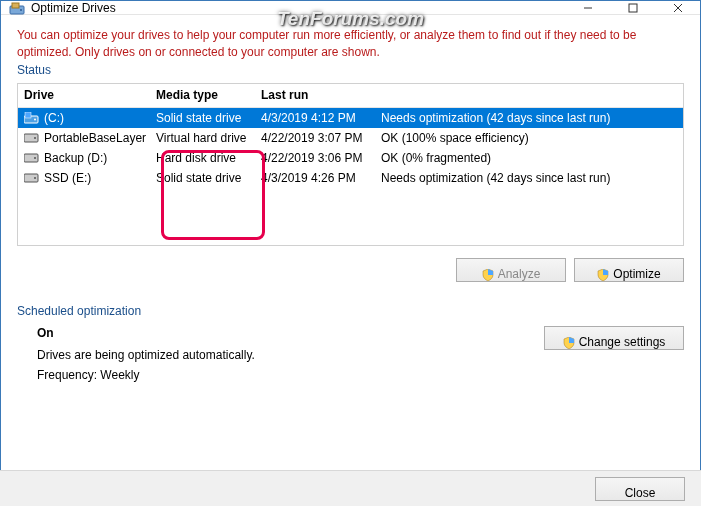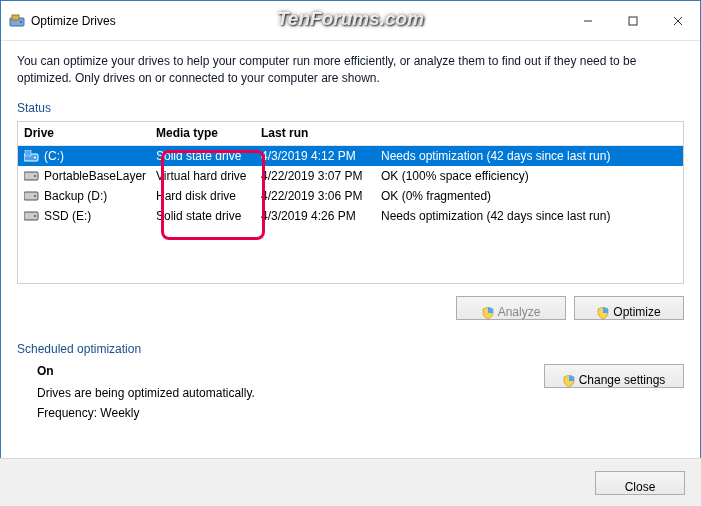--- a/index.html
+++ b/index.html
@@ -1,24 +1,24 @@
 <!DOCTYPE html>
 <html><head>
 <meta charset="utf-8">
 <style>
 * { box-sizing: border-box; margin: 0; padding: 0; }
 body { font-family: "Segoe UI", Tahoma, sans-serif; font-size: 12px; background: #fff; width: 701px; height: 506px; overflow: hidden; border: 1px solid #3a79b8; }
-.titlebar { height: 40px; background: #fff; display: flex; align-items: center; border-bottom: 1px solid #e5e5e5; }
+.titlebar { height: 14px; background: #fff; display: flex; border-bottom: 1px solid #e5e5e5; }
 .titlebar .icon { width: 16px; height: 16px; margin: 0 6px 0 8px; display: flex; align-items: center; justify-content: center; }
 .titlebar .title { flex: 1; font-size: 12px; color: #000; }
 .win-controls { display: flex; height: 100%; }
 .win-btn { width: 45px; height: 100%; display: flex; align-items: center; justify-content: center; color: #555; }
 .watermark { position: absolute; top: 8px; left: 50%; transform: translateX(-50%); color: rgba(255,255,255,0.85); font-size: 19px; font-style: italic; font-weight: 600; text-shadow: 0 0 4px rgba(0,0,0,0.6), 1px 1px 2px rgba(0,0,0,0.8); pointer-events: none; z-index: 10; }
 .content { padding: 12px 16px; }
-.intro { color: #0f172a; line-height: 1.4; margin-bottom: 14px; }
+.intro { color: #b91c1c; line-height: 1.4; margin-bottom: 2px; }
 .section-label { color: #1a4e8a; margin-bottom: 6px; }
 .status-box { border: 1px solid #d0d0d0; height: 163px; background: #fff; overflow: hidden; }
 .colheaders { display: flex; height: 24px; border-bottom: 1px solid #e5e5e5; font-size: 12px; color: #000; background: #fff; font-weight: bold; }
 .colheaders > div { padding: 4px 6px; border-right: 1px solid transparent; }
 .col-drive { width: 132px; }
 .col-media { width: 105px; }
 .col-last { width: 120px; }
 .col-status { flex: 1; }
 .rows { }
 .row { display: flex; height: 20px; align-items: center; font-size: 12px; color: #000; }
@@ -28,21 +28,21 @@
 .drive-icon { width: 16px; height: 12px; display: inline-block; }
 .btnrow { display: flex; justify-content: flex-end; gap: 8px; margin-top: 12px; }
 .btn { min-width: 110px; height: 24px; border: 1px solid #adadad; background: linear-gradient(#f5f5f5,#e9e9e9); display: inline-flex; align-items: flex-end; justify-content: center; font-size: 12px; padding: 0 12px; gap: 4px; cursor: pointer; }
 .btn.disabled { color: #888; }
 .shield { width: 12px; height: 12px; }
 .sched { margin-top: 22px; }
 .sched-body { display: flex; gap: 20px; margin-top: 8px; }
 .sched-text { flex: 1; padding-left: 20px; }
 .sched-text .on { font-weight: 600; margin-bottom: 8px; }
 .sched-text div { margin-bottom: 6px; }
-.footer { position: absolute; bottom: 0; left: 0; right: 0; height: 48px; background: #f0f0f0; border-top: 1px solid #d8d8d8; display: flex; justify-content: flex-end; align-items: center; padding: 0 16px; }
+.footer { position: absolute; bottom: 0; left: 0; right: 0; height: 36px; background: #f0f0f0; border-top: 1px solid #d8d8d8; display: flex; justify-content: flex-end; align-items: center; padding: 0 16px; }
 .highlight-box { position: absolute; border: 3px solid #e6004c; border-radius: 8px; pointer-events: none; left: 161px; top: 150px; width: 104px; height: 90px; z-index: 5; }
 </style>
 </head>
 <body>
 
 <div class="titlebar">
   <span class="icon">
     <svg width="16" height="16" viewBox="0 0 16 16">
         <rect x="1" y="5" width="14" height="8" rx="1" fill="#7aa8d8" stroke="#3a6ca8"></rect>
         <circle cx="12" cy="9" r="1" fill="#2e5c94"></circle>

